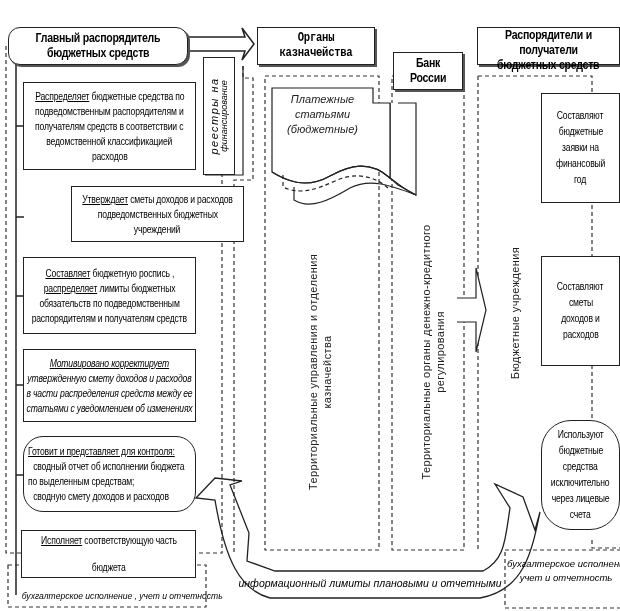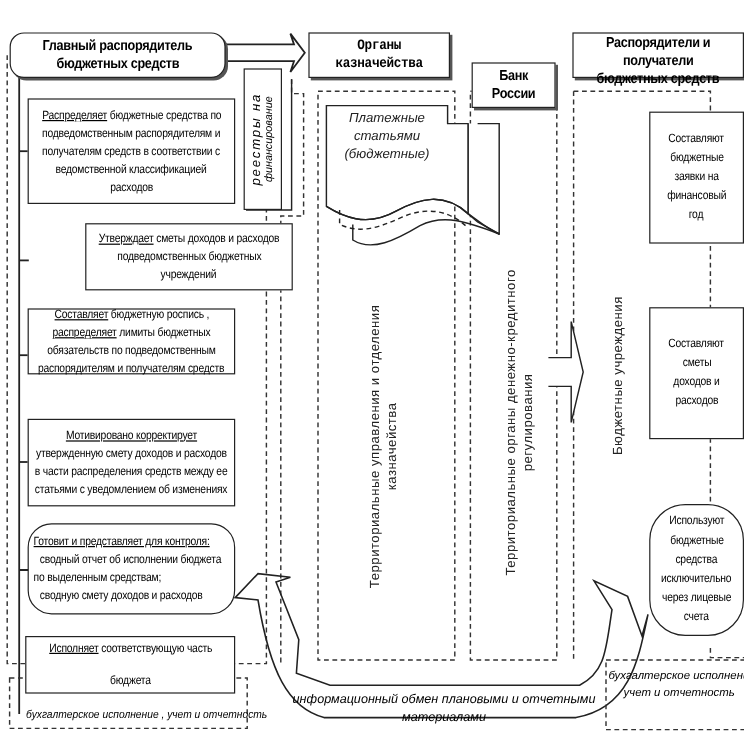--- a/index.html
+++ b/index.html
@@ -91,28 +91,28 @@
   <div class="fn">ведомственной классификацией</div>
   <div class="fn">расходов</div>
 </div>
 
 <div class="box" style="left:23px;top:186px;width:173px;height:56px;margin-left:48px;">
   <div class="fn"><u>Утверждает</u><span> сметы доходов и расходов</span></div>
   <div class="fn">подведомственных бюджетных</div>
   <div class="fn">учреждений</div>
 </div>
 
-<div class="box" style="left:23px;top:257px;width:173px;height:55px;">
+<div class="box" style="left:23px;top:257px;width:173px;height:77px;">
   <div class="fn"><u>Составляет</u><span> бюджетную роспись ,</span></div>
   <div class="fn"><u>распределяет</u><span> лимиты бюджетных</span></div>
   <div class="fn">обязательств по подведомственным</div>
   <div class="fn">распорядителям и получателям средств</div>
 </div>
 
-<div class="box" style="left:23px;top:349px;width:173px;height:73px;">
+<div class="box" style="left:23px;top:349px;width:173px;height:73px;font-style:italic;">
   <div class="fn"><u>Мотивировано корректирует</u></div>
   <div class="fn">утвержденную смету доходов и расходов</div>
   <div class="fn">в части распределения средств между ее</div>
   <div class="fn">статьями с уведомлением об изменениях</div>
 </div>
 
 <div class="box" style="left:23px;top:436px;width:173px;height:76px;align-items:flex-start;padding-left:4px;border-radius:20px;">
   <div class="fn" style="transform-origin:left;"><u>Готовит и представляет для контроля:</u></div>
   <div class="fn" style="transform-origin:left;padding-left:6px;">сводный отчет об исполнении бюджета</div>
   <div class="fn" style="transform-origin:left;">по выделенным средствам;</div>
@@ -165,15 +165,14 @@
   <div class="fn" style="line-height:16px;">через лицевые</div>
   <div class="fn" style="line-height:16px;">счета</div>
 </div>
 
 <div class="abs italic" style="left:507px;top:557px;width:118px;font-size:9.5px;line-height:14px;text-align:center;">
   <div style="white-space:nowrap;">бухгалтерское исполнение,</div>
   <div>учет и отчетность</div>
 </div>
 
 <div class="abs italic" style="left:225px;top:576px;width:290px;font-size:10.5px;line-height:15px;text-align:center;">
-  <div style="white-space:nowrap;">информационный обмен плановыми и отчетными</div>
-  <div>материалами</div>
+  <div style="white-space:nowrap;">информационный лимиты плановыми и отчетными</div>
 </div>
 
 </body></html>

